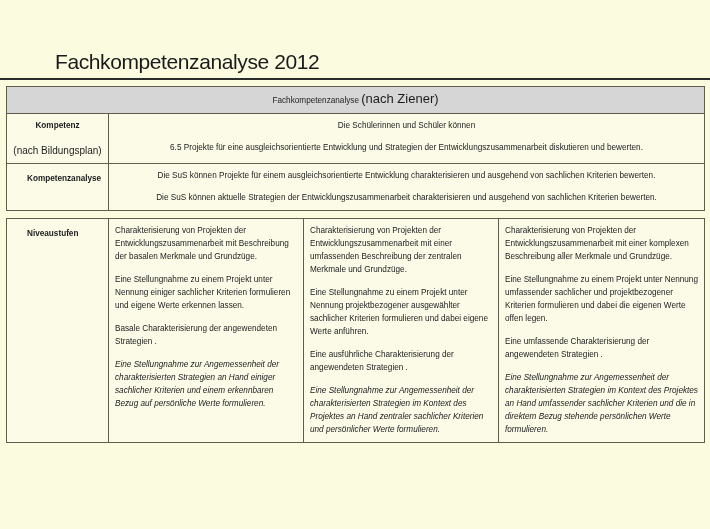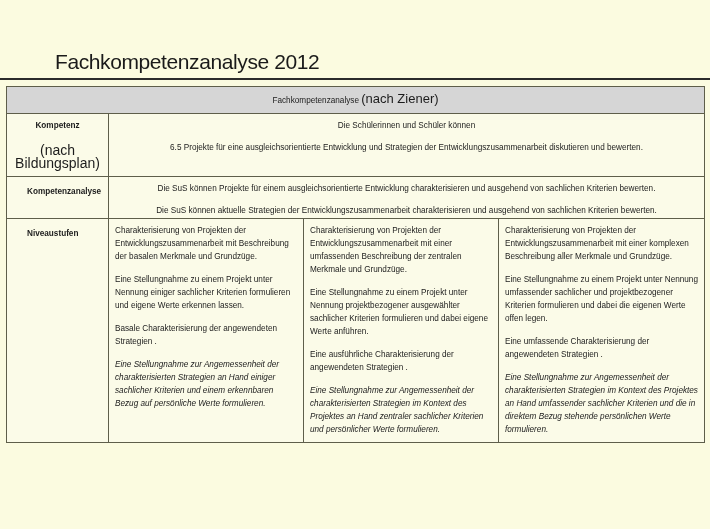--- a/index.html
+++ b/index.html
@@ -79,21 +79,21 @@
     font-weight: bold;
     font-size: 8.4px;
     padding-top: 9px;
     color: #111;
     margin-left: 15px;
   }
   .rowlabel .line2 {
     display: block;
     font-weight: normal;
     margin-top: 12px;
-    font-size: 14px;
+    font-size: 10px;
   }
   .rowlabel.left {
     text-align: left;
     padding-left: 20px;
     padding-top: 8px;
   }
 
   .cell p {
     margin: 0 0 9px 0;
     text-align: center;

